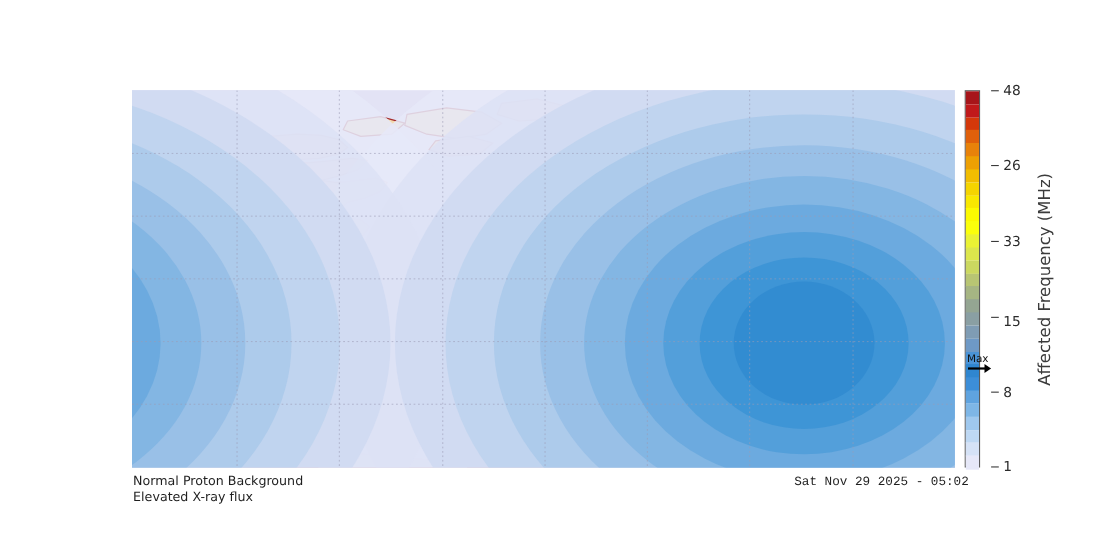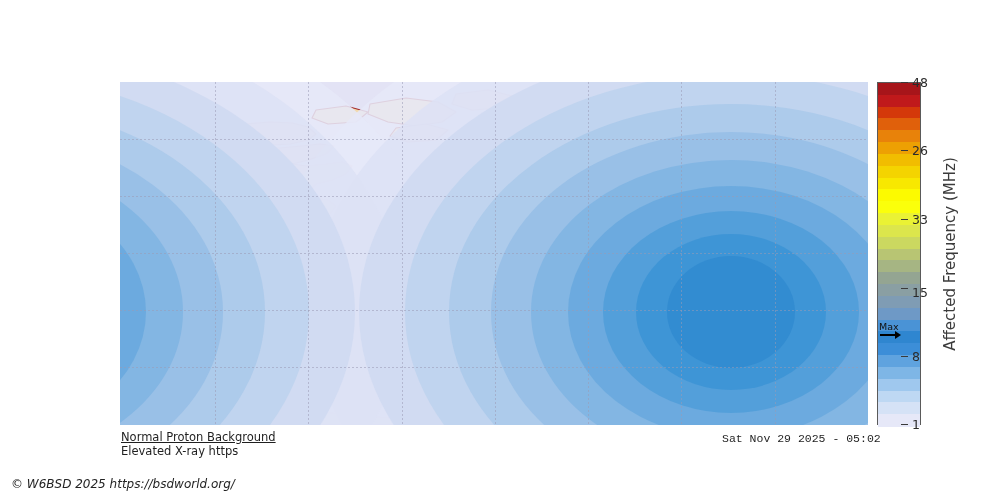--- a/index.html
+++ b/index.html
@@ -36,21 +36,21 @@
     background-size:1px 4px;}
   .grat .h{left:0;right:0;height:1px;
     background-image:linear-gradient(to right,#9a9ab4 45%,rgba(0,0,0,0) 0%);
     background-size:4px 1px;}
 
   
   .absorb{position:absolute;inset:0;pointer-events:none;}
   .ring{position:absolute;border-radius:50%;}
 
   
-  .cbar-wrap{position:absolute;left:877px;top:82px;width:44px;height:343px;}
+  .cbar-wrap{position:absolute;left:877px;top:82px;width:14px;height:343px;}
   .cbar{position:absolute;inset:0;border:1px solid #5a5a5a;box-sizing:border-box;}
   .cbar-seg{position:absolute;left:0;width:100%;}
   .cb-tick{position:absolute;left:24px;width:7px;height:1px;background:#3a3a3a;}
   .cb-lab{position:absolute;left:35px;font-size:12.5px;color:#2b2b2b;
           transform:translateY(-50%);white-space:nowrap;}
   .cb-title{
     position:absolute;left:938px;top:82px;height:343px;width:24px;
     display:flex;align-items:center;justify-content:center;
   }
   .cb-title span{
@@ -65,21 +65,21 @@
   }
   .maxmark .mline{position:absolute;left:2px;top:0;width:16px;height:2px;background:#000;}
   .maxmark .mhead{
     position:absolute;left:17px;top:-3px;width:0;height:0;
     border-top:4px solid transparent;border-bottom:4px solid transparent;
     border-left:6px solid #000;
   }
 
   
   .cap-left{position:absolute;left:121px;font-size:11.5px;color:#1f1f1f;}
-  .cap-l1{top:430px;text-decoration:underline;}
+  .cap-l1{top:430px;}
   .cap-l2{top:444px;}
   .cap-date{position:absolute;left:722px;top:432px;font-size:11.5px;color:#1f1f1f;font-family:Liberation Mono, monospace;}
   .footer{
     position:absolute;left:11px;top:477px;font-size:12px;color:#232323;
     font-style:italic;
   }
 </style>
 </head>
 <body>
 
@@ -266,17 +266,16 @@
       <div class="cb-tick" style="position: absolute; left: 901px; top: 356px;"></div>
       <div class="cb-lab" style="position: absolute; left: 912px; top: 356px;">8</div>
       <div class="cb-tick" style="position: absolute; left: 901px; top: 424px;"></div>
       <div class="cb-lab" style="position: absolute; left: 912px; top: 424px;">1</div>
     </div>
   <div class="cb-title">
     <span>Affected Frequency (MHz)</span>
   </div>
 
   <div class="cap-left cap-l1">Normal Proton Background</div>
-  <div class="cap-left cap-l2">Elevated X-ray https</div>
+  <div class="cap-left cap-l2">Elevated X-ray flux</div>
   <div class="cap-date">Sat Nov 29 2025 - 05:02</div>
-  <div class="footer">© W6BSD 2025 https://bsdworld.org/</div>
 
 </div>
 
 </body></html>

